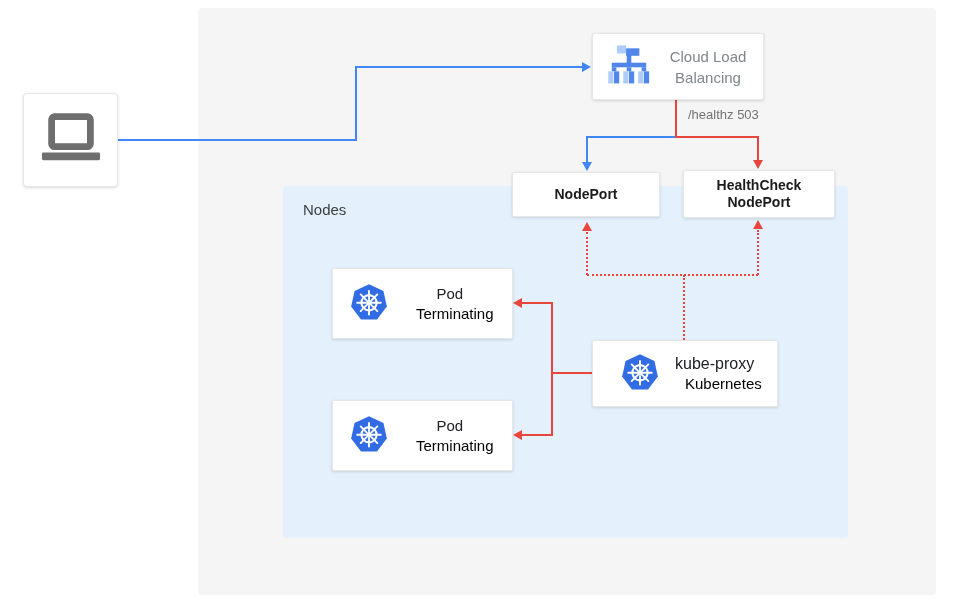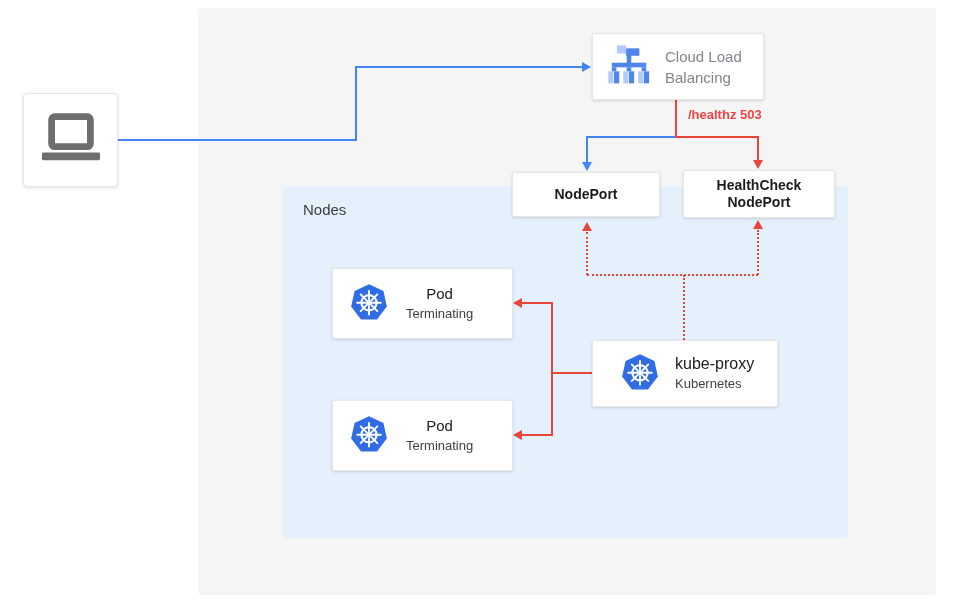--- a/index.html
+++ b/index.html
@@ -11,34 +11,34 @@
                background:#f5f5f6;border-radius:4px;}
   .nodes-panel{position:absolute;left:283px;top:186px;width:565px;height:352px;
                background:#e4f1fc;border-radius:3px;}
   .nodes-label{position:absolute;left:303px;top:201px;font-size:15px;color:#3c4043;}
 
   
   .card{position:absolute;background:#ffffff;border:1px solid #e7e7e7;border-radius:2px;
         box-shadow:0 1px 3px rgba(0,0,0,0.14);box-sizing:border-box;
         display:flex;align-items:center;}
   .client-card{left:23px;top:93px;width:95px;height:94px;border-radius:4px;justify-content:center;}
-  .clb-card{left:592px;top:33px;width:172px;height:67px;padding-left:13px;gap:13px;}
+  .clb-card{left:592px;top:33px;width:172px;height:67px;padding-left:13px;gap:13px;text-align:center;}
   .clb-label{font-size:15px;line-height:21px;color:#80868b;width:86px;}
   .port-card{justify-content:center;text-align:center;}
   .nodeport-card{left:512px;top:172px;width:148px;height:45px;}
   .hc-card{left:683px;top:170px;width:152px;height:48px;}
   .port-label{font-size:14px;font-weight:bold;color:#1b1b1b;line-height:17px;width:110px;}
   .pod-card{width:181px;height:71px;padding-left:17px;gap:18px;text-align:center;}
   .pod1-card{left:332px;top:268px;}
   .pod2-card{left:332px;top:400px;}
   .kp-card{left:592px;top:340px;width:186px;height:67px;padding-left:28px;gap:16px;}
   .card-title{font-size:15px;color:#202124;line-height:20px;}
-  .card-sub{font-size:13px;color:#404040;line-height:20px;}
-
-  .healthz{position:absolute;left:688px;top:107px;font-size:13px;font-weight:bold;color:#ef4444;}
+  .card-sub{font-size:15px;color:#000000;line-height:20px;margin-left:10px;}
+
+  .healthz{position:absolute;left:688px;top:107px;font-size:13px;font-weight:normal;color:#737373;}
 
   
   .line{position:absolute;}
   .h{height:2px;} .v{width:2px;}
   .blue{background:#4285f4;} .red{background:#e8453c;}
   .dotted-v{position:absolute;width:0;border-left:2px dotted #e8453c;}
   .dotted-h{position:absolute;height:0;border-top:2px dotted #e8453c;}
 
   
   .arr{position:absolute;width:0;height:0;}

